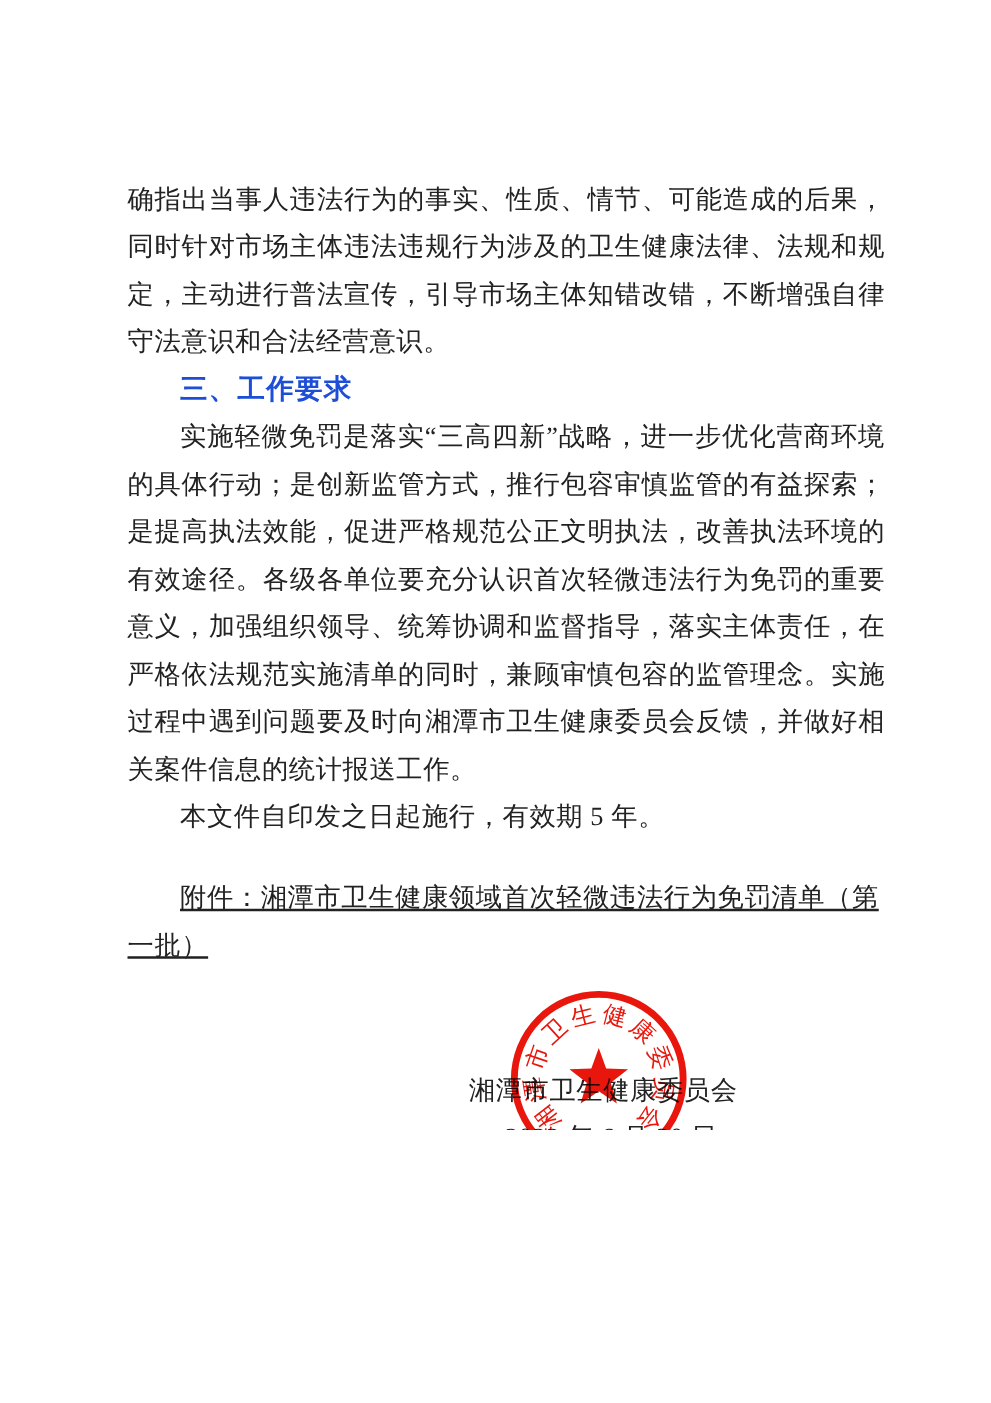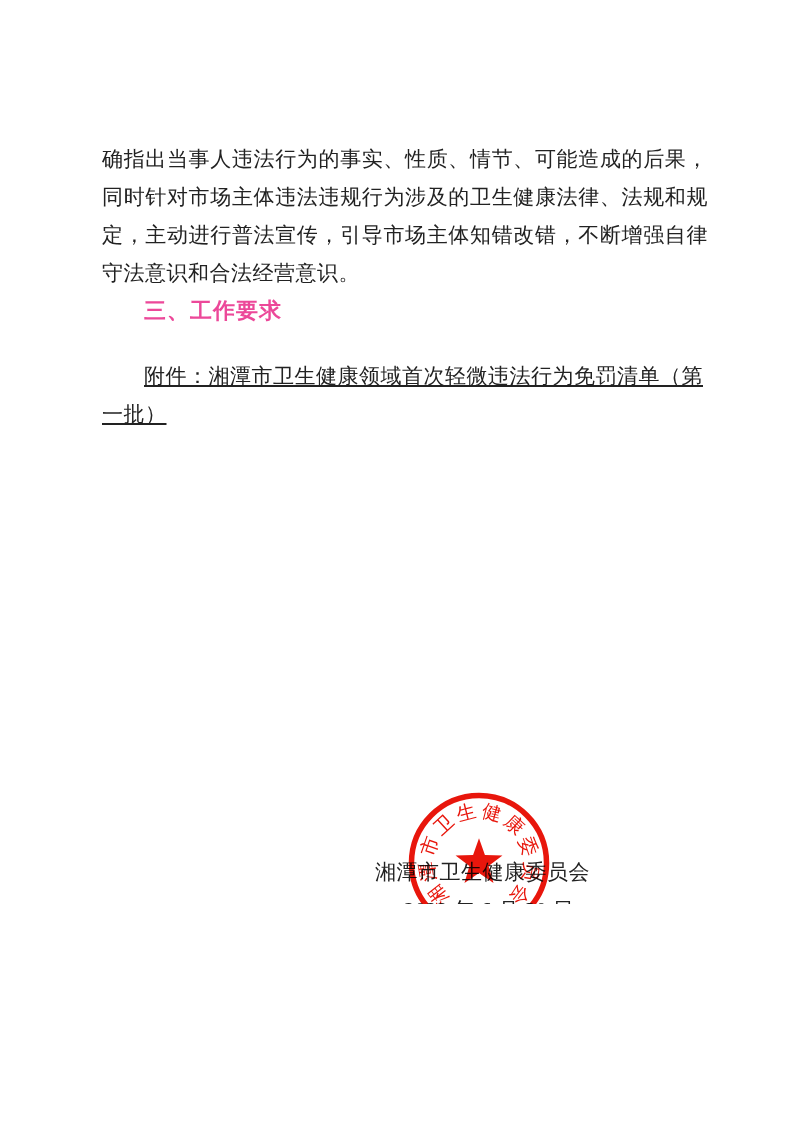--- a/index.html
+++ b/index.html
@@ -32,21 +32,21 @@
   .para-continuation { text-indent: 0; }
   .para-indent { text-indent: 42px; }
   .section-heading {
     margin: 0;
     font-family: "Liberation Sans", "DejaVu Sans", sans-serif;
     font-weight: bold;
     font-size: 22px;
     line-height: 38px;
     text-indent: 42px;
     letter-spacing: 1px;
-    color: #ec4899;
+    color: #1d4ed8;
   }
   .attachment-line {
     margin-top: 27px !important;
     text-indent: 42px;
     text-align: left;
     text-decoration: underline;
   }
   .signature-org {
     position: absolute;
     left: 375px;
@@ -84,20 +84,22 @@
   }
 </style>
 </head>
 <body>
 
 <div class="page">
 
   <div class="content">
     <p class="para-continuation">确指出当事人违法行为的事实、性质、情节、可能造成的后果，同时针对市场主体违法违规行为涉及的卫生健康法律、法规和规定，主动进行普法宣传，引导市场主体知错改错，不断增强自律守法意识和合法经营意识。</p>
     <p class="section-heading">三、工作要求</p>
+    <p class="para-indent">实施轻微免罚是落实“三高四新”战略，进一步优化营商环境的具体行动；是创新监管方式，推行包容审慎监管的有益探索；是提高执法效能，促进严格规范公正文明执法，改善执法环境的有效途径。各级各单位要充分认识首次轻微违法行为免罚的重要意义，加强组织领导、统筹协调和监督指导，落实主体责任，在严格依法规范实施清单的同时，兼顾审慎包容的监管理念。实施过程中遇到问题要及时向湘潭市卫生健康委员会反馈，并做好相关案件信息的统计报送工作。</p>
+    <p class="para-indent">本文件自印发之日起施行，有效期 5 年。</p>
     <p class="attachment-line">附件：湘潭市卫生健康领域首次轻微违法行为免罚清单（第一批）</p>
   </div>
 
   <div class="signature-org">湘潭市卫生健康委员会</div>
 
   <div class="signature-date">2022 年 6 月 30 日</div>
 
   <svg class="official-seal" viewBox="0 0 160 160" aria-hidden="true">
     <circle id="seal-border" cx="80" cy="80" r="74" fill="none" stroke-width="6" stroke="#e8160c"></circle>
     <polygon id="seal-star" points="80,53 86.5,71.1 105.7,71.7 90.5,83.4 95.9,101.8 80,91 64.1,101.8 69.5,83.4 54.3,71.7 73.5,71.1" fill="#e8160c"></polygon>

